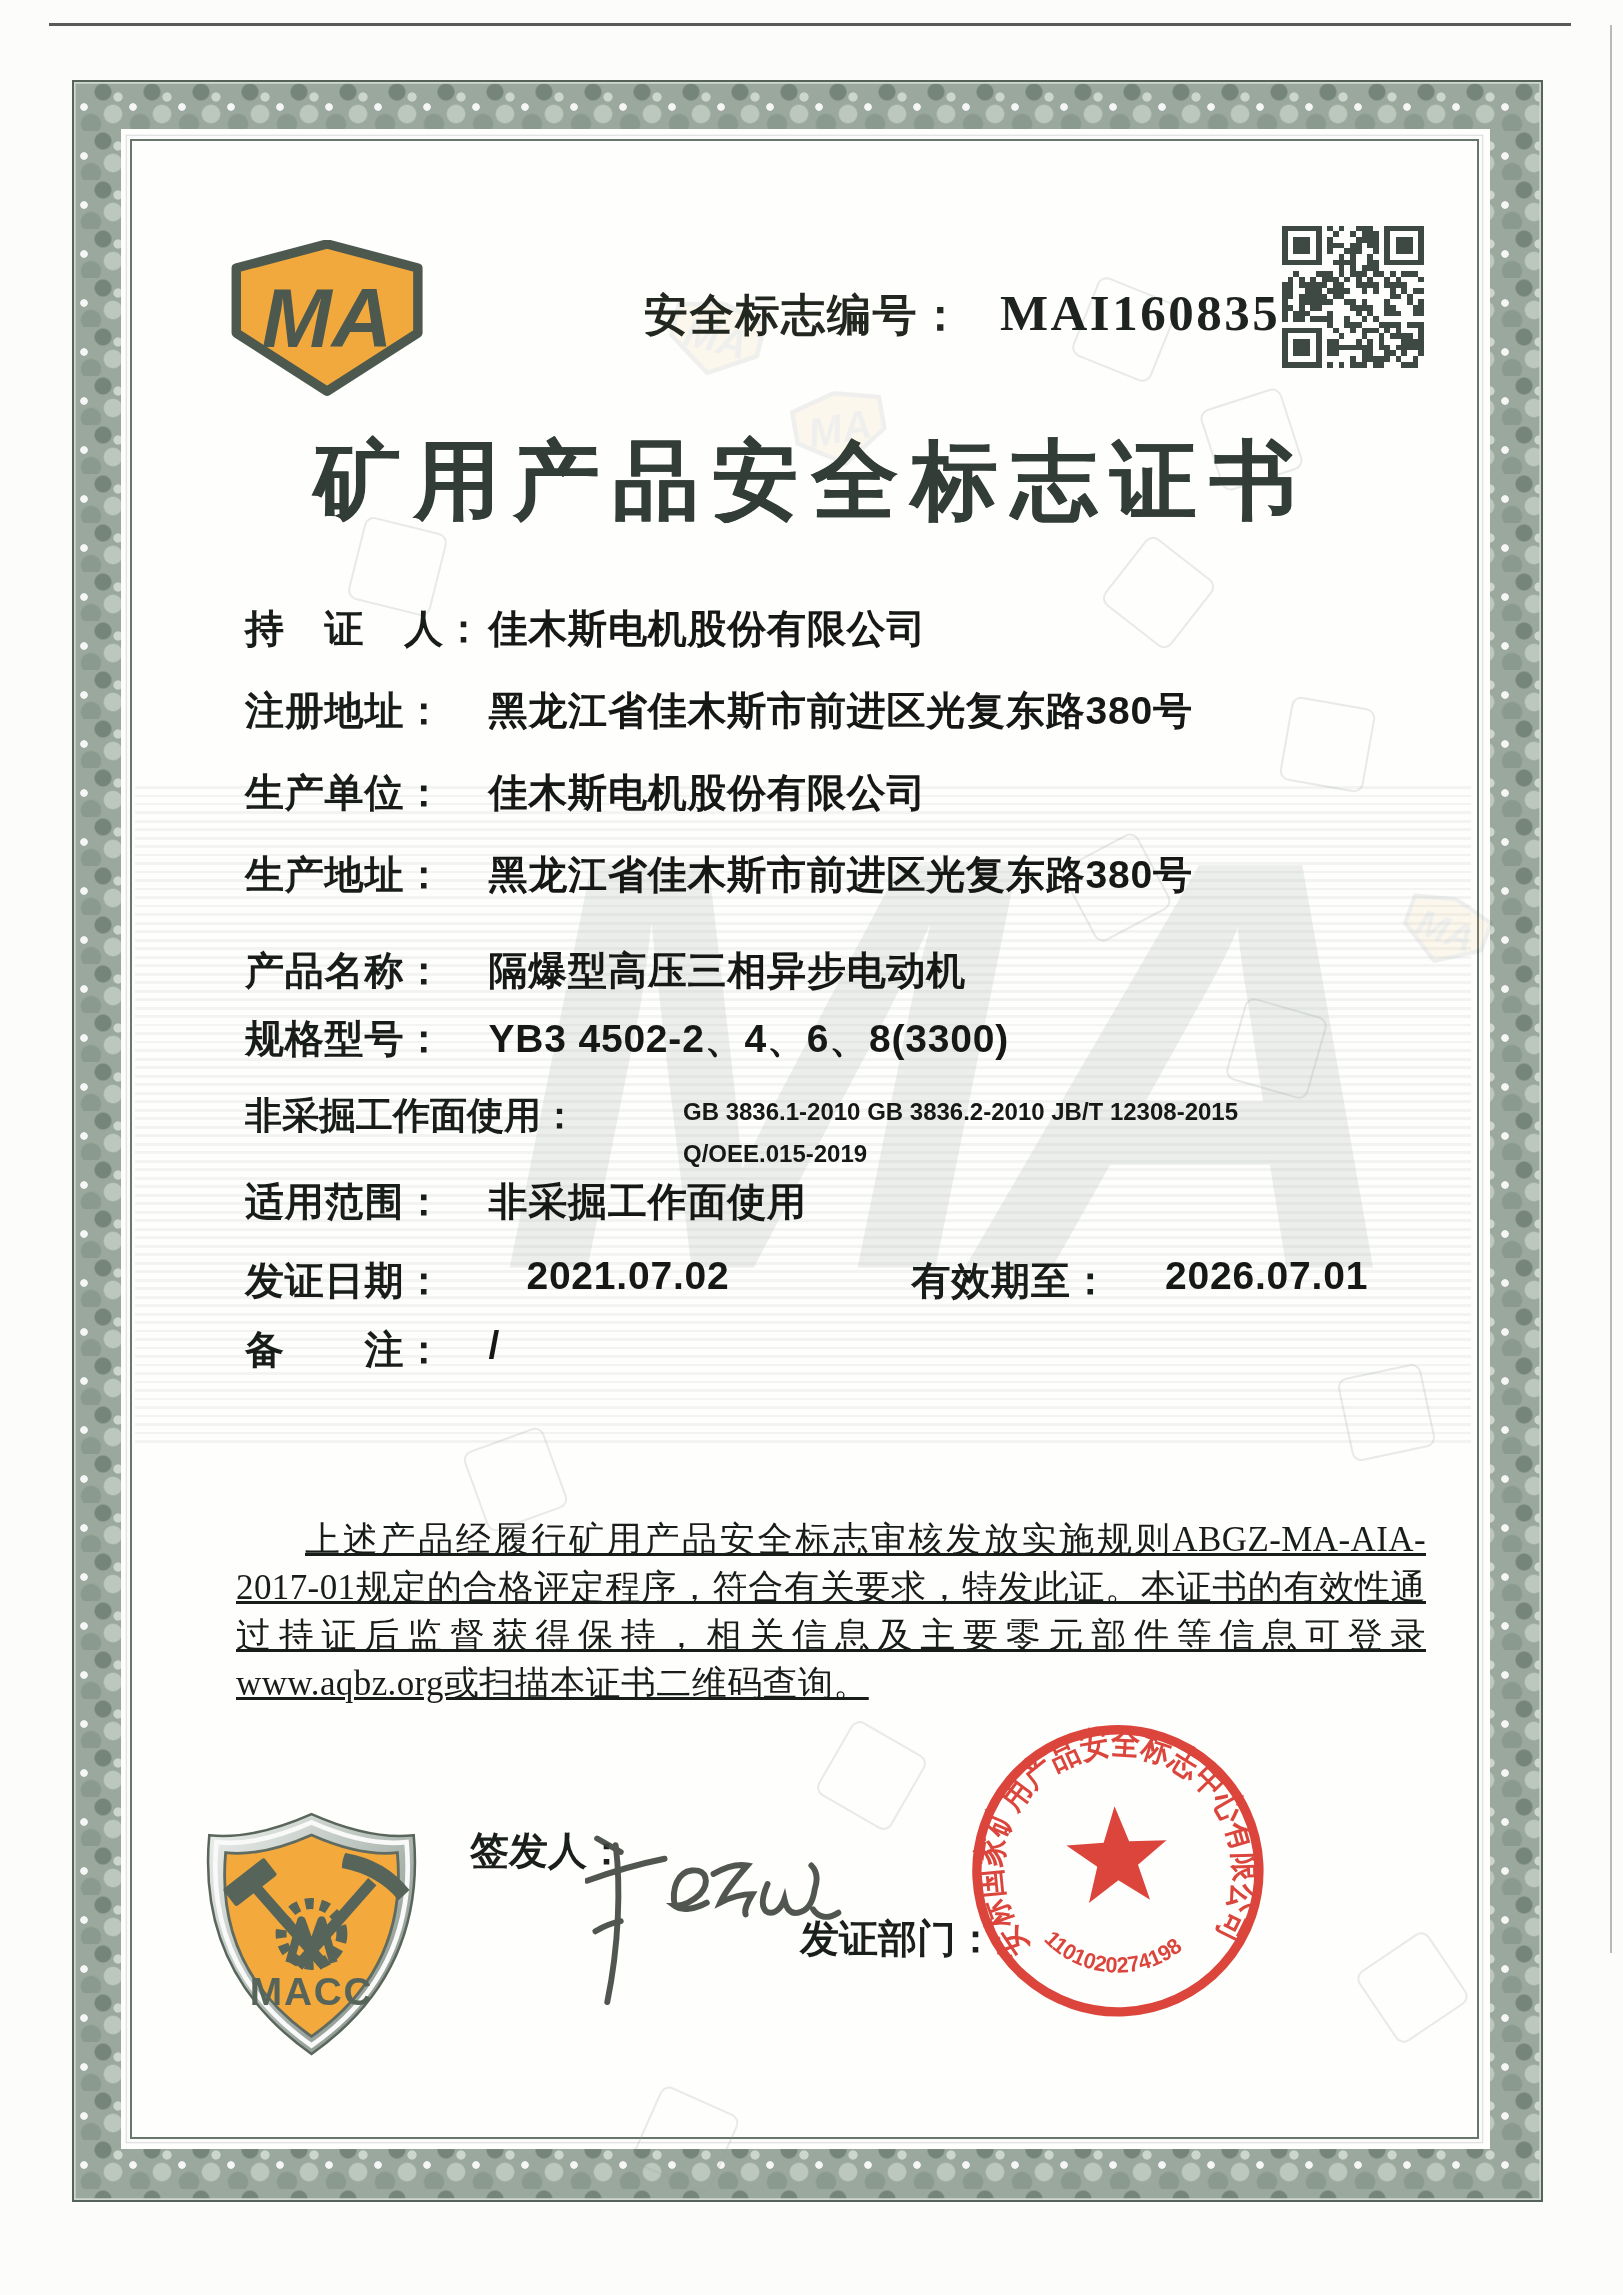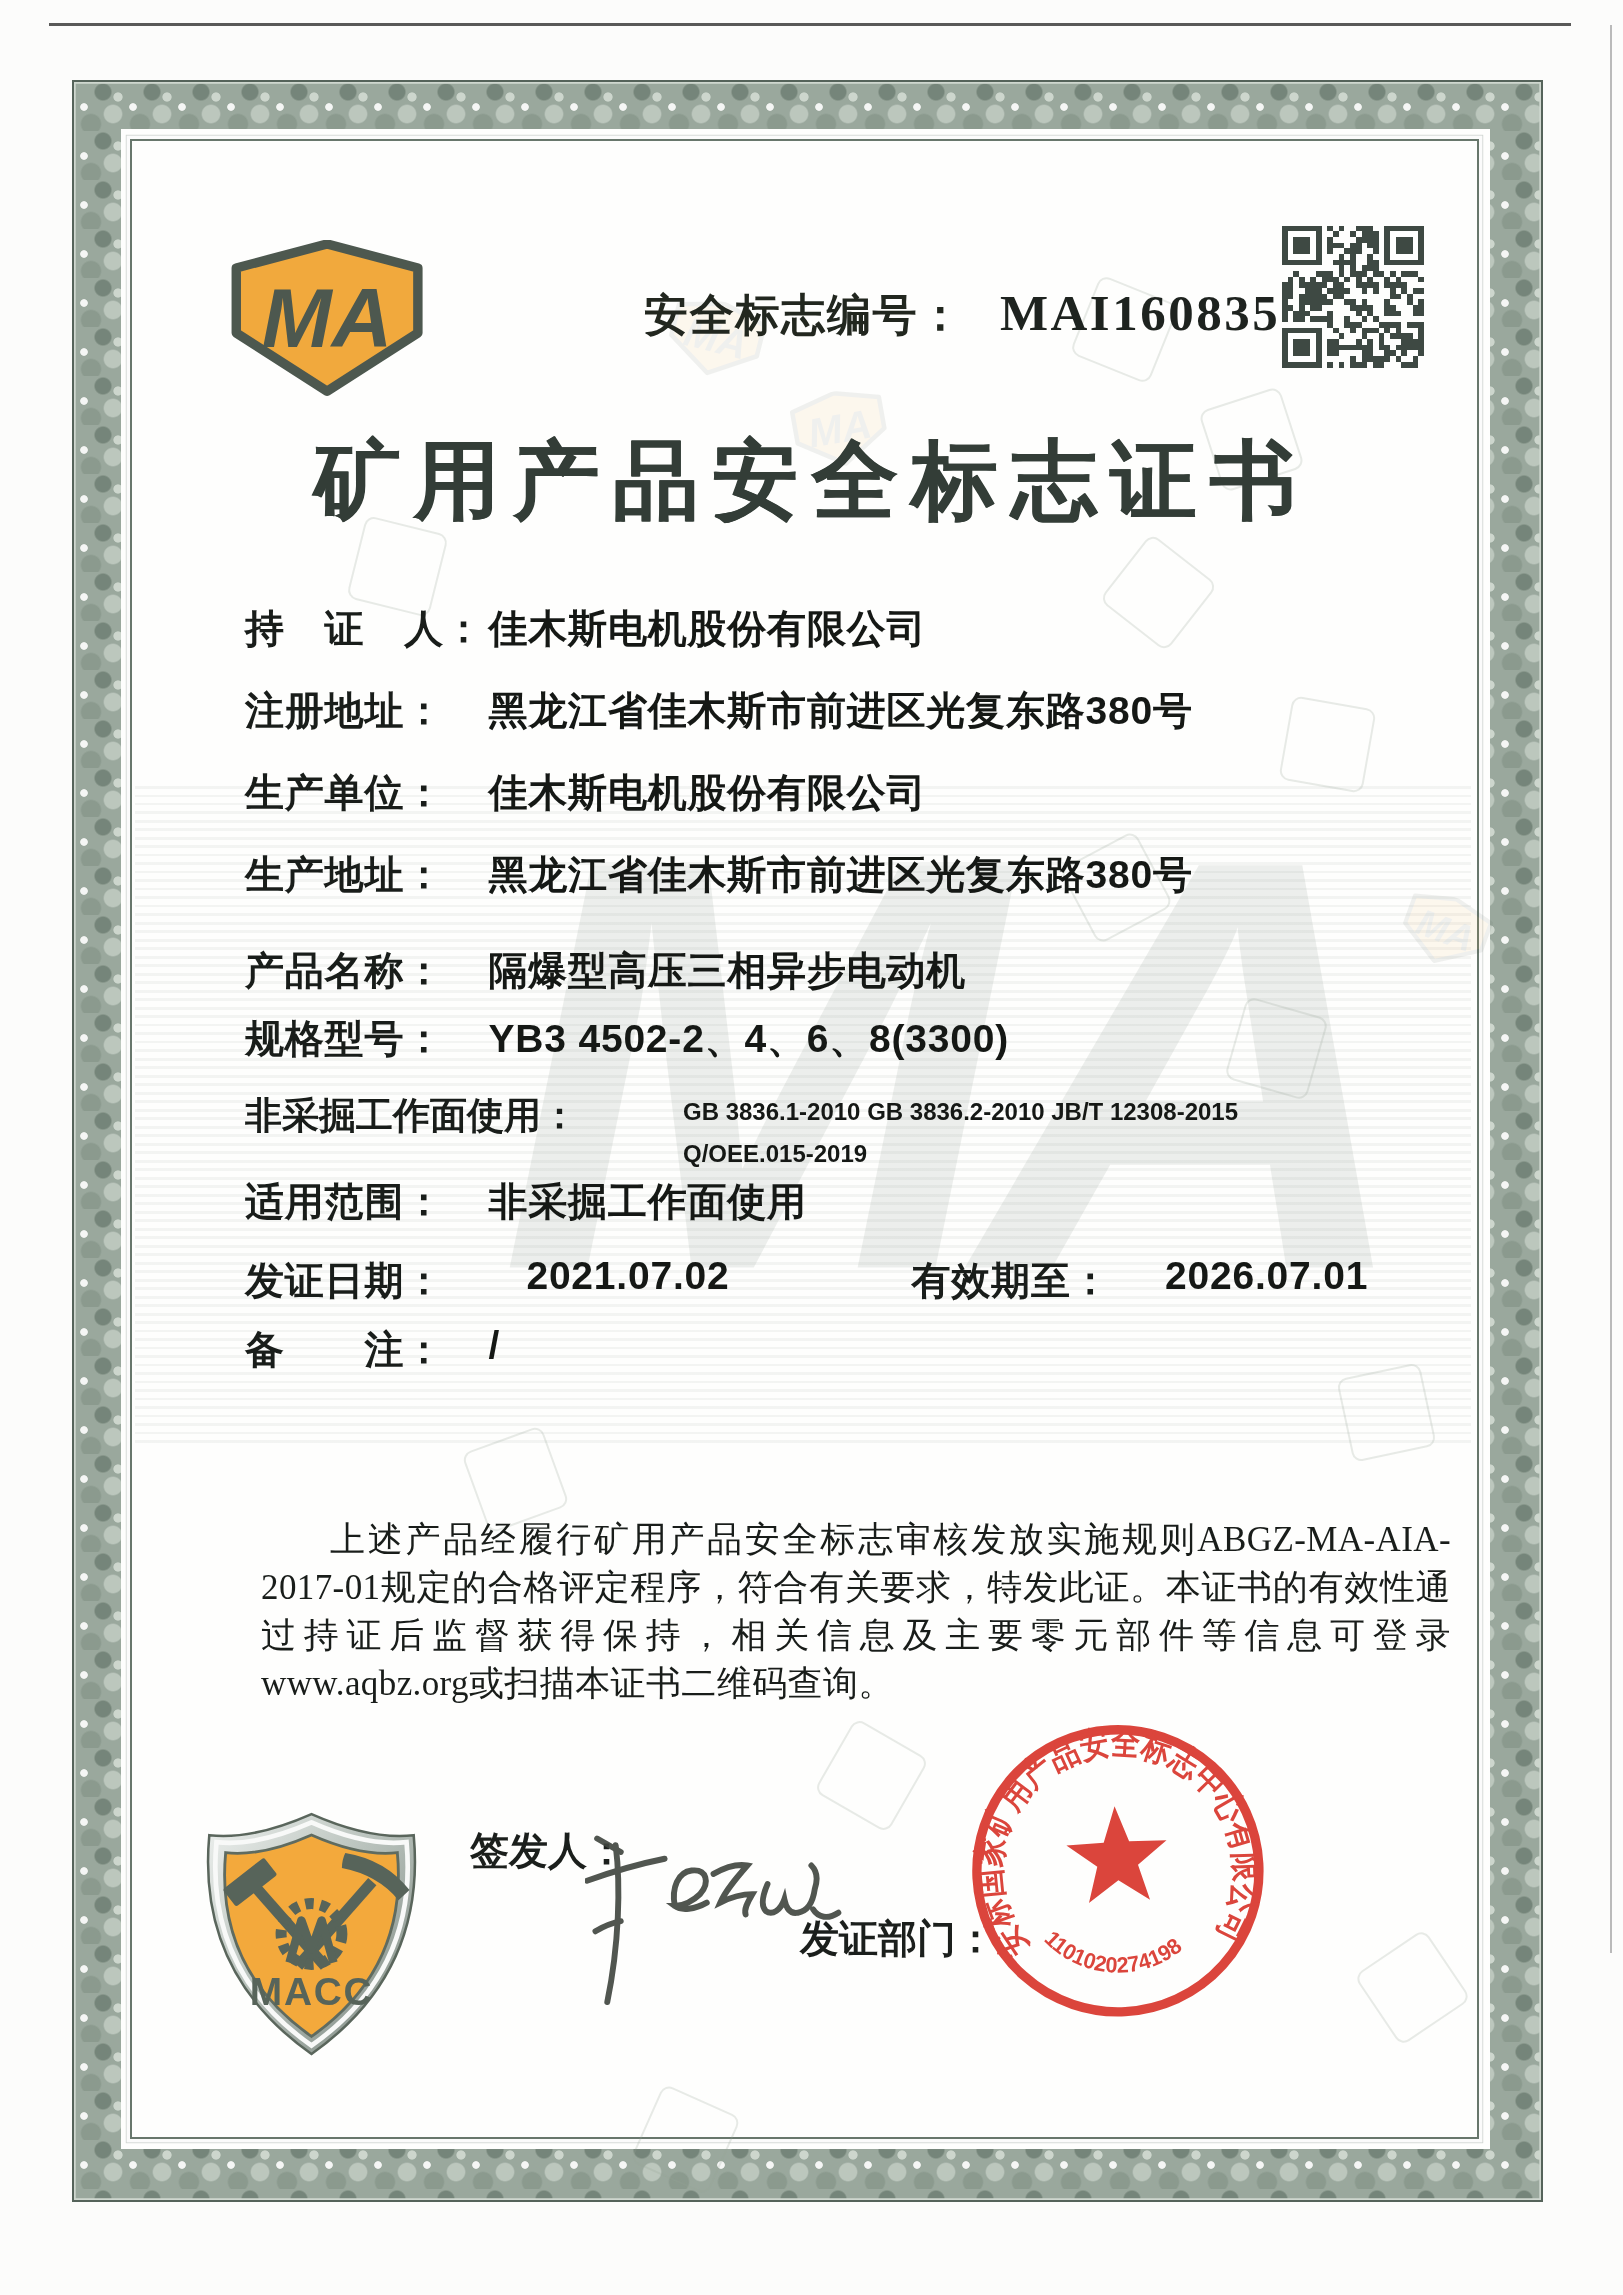--- a/index.html
+++ b/index.html
@@ -58,24 +58,24 @@
   
   .row{position:absolute;left:245px;display:flex;align-items:flex-start;white-space:nowrap;}
   .f-label{font-size:39px;font-weight:700;letter-spacing:0.8px;color:#191d1a;width:235px;flex:none;}
   .f-value{font-size:39px;font-weight:700;color:#151815;margin-left:8.5px;letter-spacing:0.8px;}
   .std-label{font-size:37px;font-weight:700;color:#191d1a;width:433px;flex:none;letter-spacing:0;}
   .std-lines{margin-left:5px;font-size:24px;font-weight:700;line-height:42px;color:#151815;}
   .date-gap{width:144px;flex:none;}
   .val-issue{width:279px;flex:none;text-align:center;}
   
   .statement{
-    position:absolute;left:261px;top:1516px;width:1190px;
+    position:absolute;left:236px;top:1516px;width:1190px;
     font-family:"Liberation Serif",serif;
     font-size:35px;line-height:48px;font-weight:500;color:#191d1a;
-    text-indent:69px;letter-spacing:0.4px;text-align:justify;
+    text-indent:69px;letter-spacing:0.4px;text-align:justify;text-decoration:underline;
   }
   
   .macc{position:absolute;left:194px;top:1809px;width:235px;height:250px;}
   .signer{position:absolute;left:470px;top:1824px;font-size:39px;font-weight:700;color:#1b1f1c;}
   .signature{position:absolute;left:585px;top:1825px;width:279px;height:194px;}
   .issuer{position:absolute;left:800px;top:1912px;font-size:39px;font-weight:700;color:#1b1f1c;text-align:center;}
   .seal{position:absolute;left:960px;top:1711px;width:316px;height:323px;transform:rotate(-3deg);opacity:.93;}
 </style>
 </head>
 <body>

